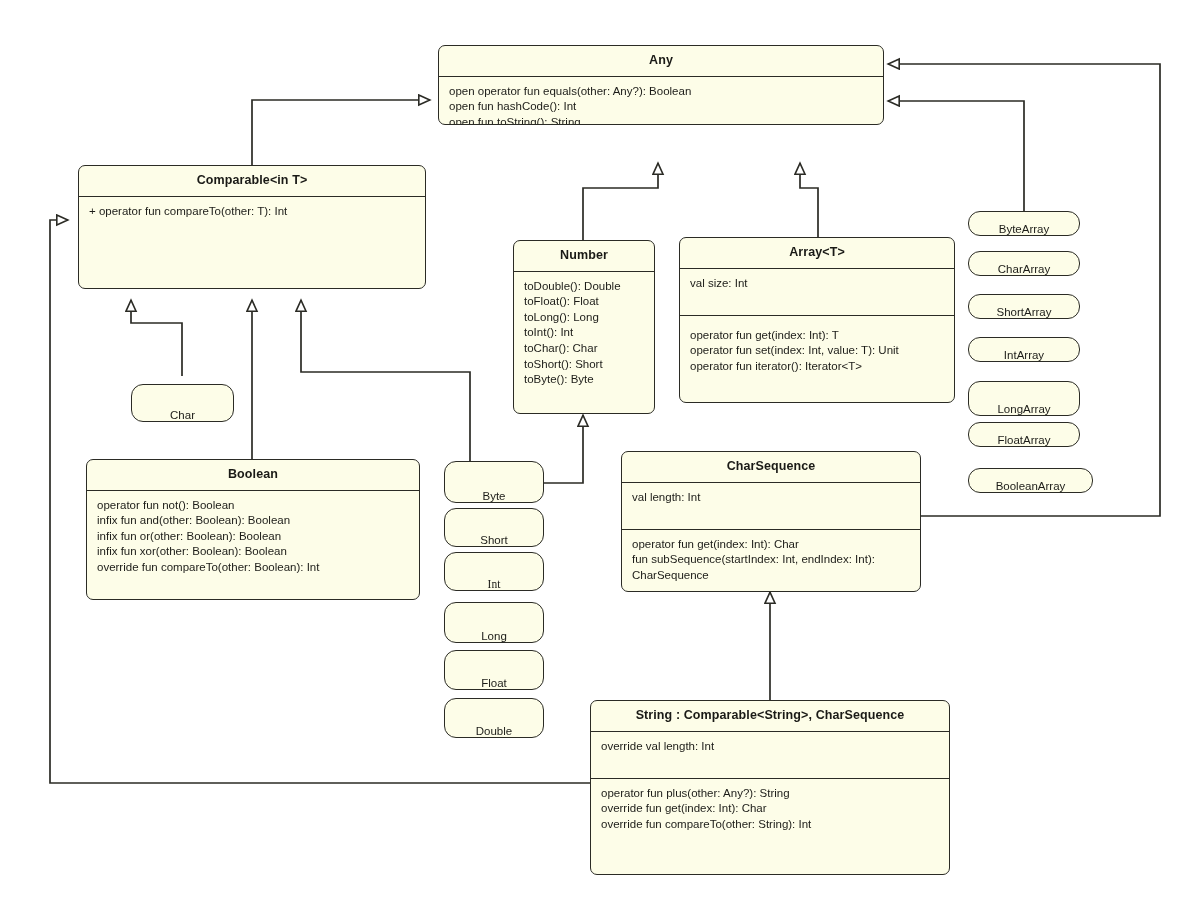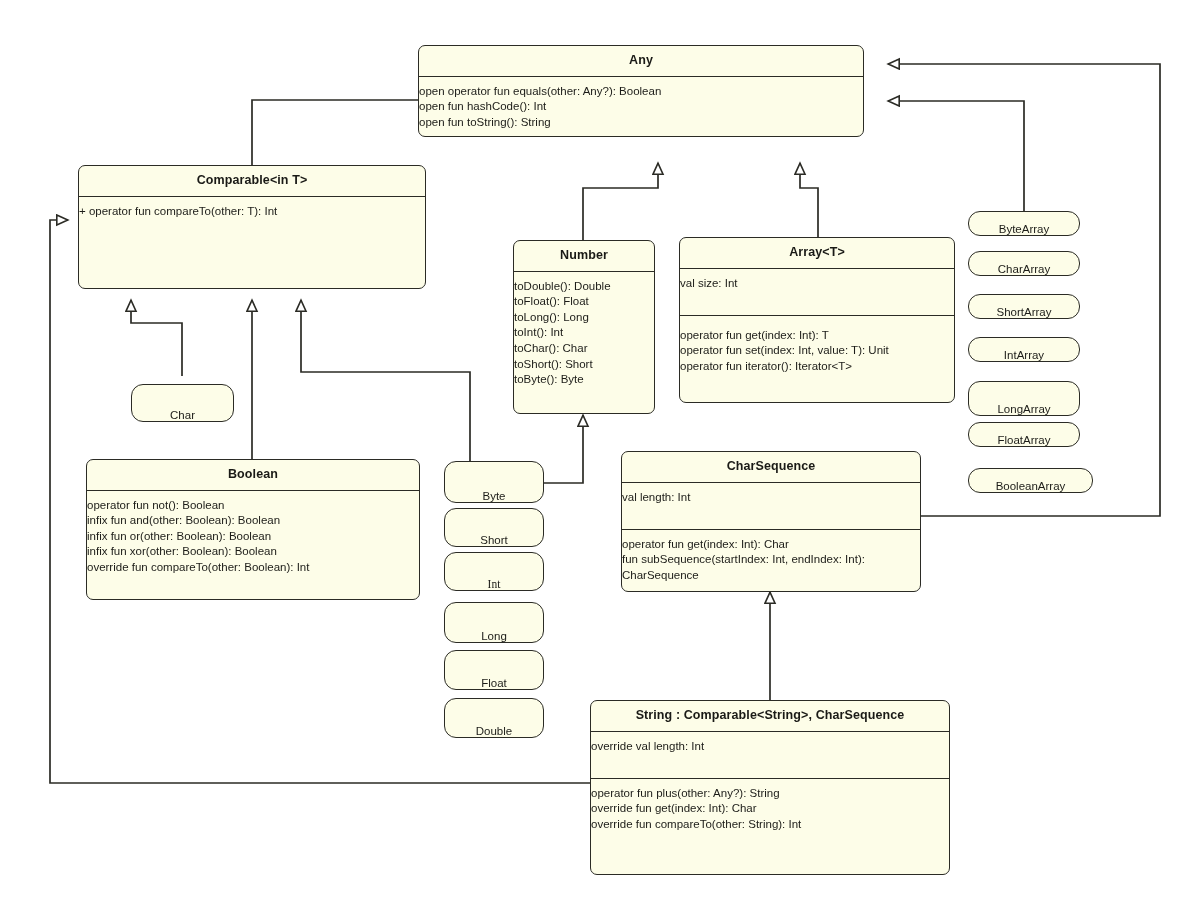--- a/index.html
+++ b/index.html
@@ -40,21 +40,21 @@
     color: #1a1a16;
     text-align: center;
     padding: 7px 6px 7px 6px;
     line-height: 1.25;
     letter-spacing: 0.1px;
   }
   .uml-sep {
     border-top: 1.6px solid #2b2b25;
   }
   .uml-section {
-    padding: 7px 9px 7px 0;
+    padding: 7px 9px 7px 10px;
     font-size: 11.5px;
     color: #1c1c18;
     line-height: 15.6px;
   }
   .uml-section .ln {
     white-space: pre-wrap;
   }
   .simple-box {
     position: absolute;
     box-sizing: border-box;
@@ -99,21 +99,21 @@
       <path d="M 470 461 L 470 372 L 301 372 L 301 300" marker-end="url(#gen)"></path>
 
       <path d="M 544 483 L 583 483 L 583 415" marker-end="url(#gen)"></path>
 
       <path d="M 770 700 L 770 592" marker-end="url(#gen)"></path>
 
       <path d="M 590 783 L 50 783 L 50 220 L 68 220" marker-end="url(#gen)"></path>
     </g>
   </svg>
 
-  <div class="uml-box" style="left:418px; top:45px; width:446px; height:92px;">
+  <div class="uml-box" style="left:438px; top:45px; width:446px; height:80px;">
     <div class="uml-title">Any</div>
     <div class="uml-sep"></div>
     <div class="uml-section">
       <div class="ln">open operator fun equals(other: Any?): Boolean</div>
       <div class="ln">open fun hashCode(): Int</div>
       <div class="ln">open fun toString(): String</div>
     </div>
   </div>
 
   <div class="uml-box" style="left:78px; top:165px; width:348px; height:124px;">

